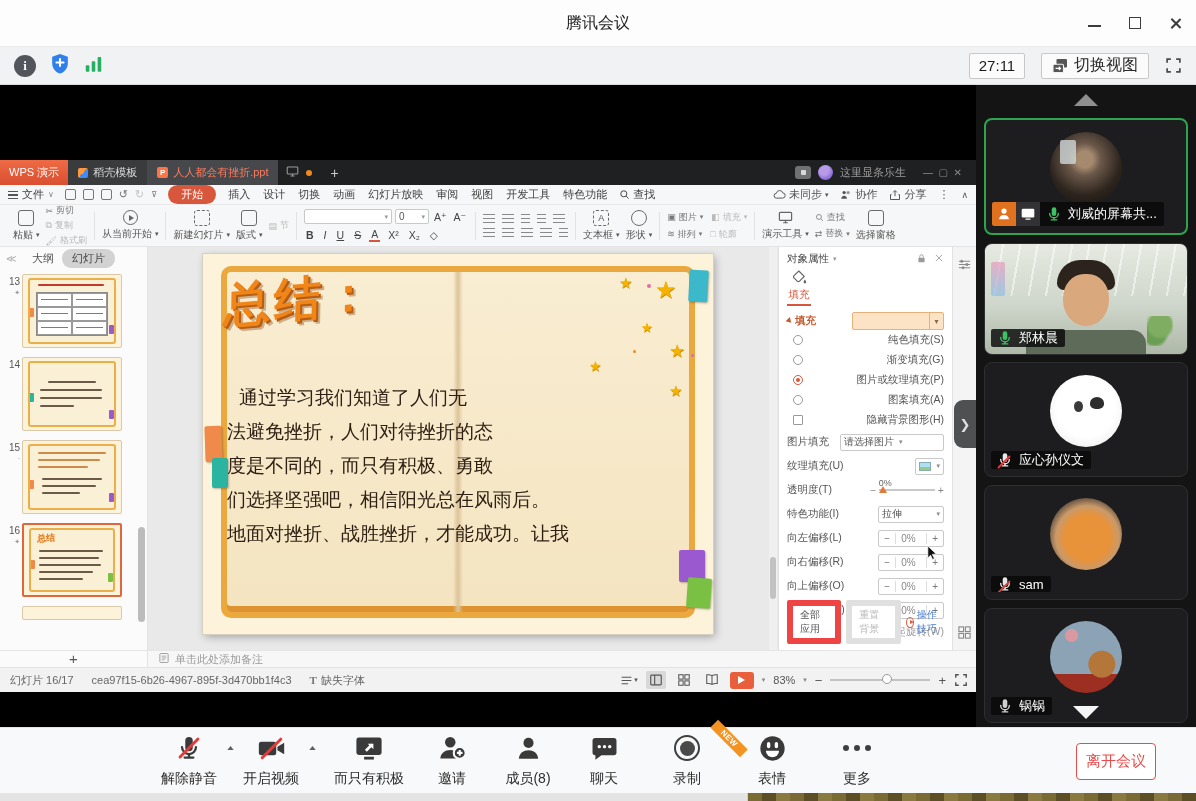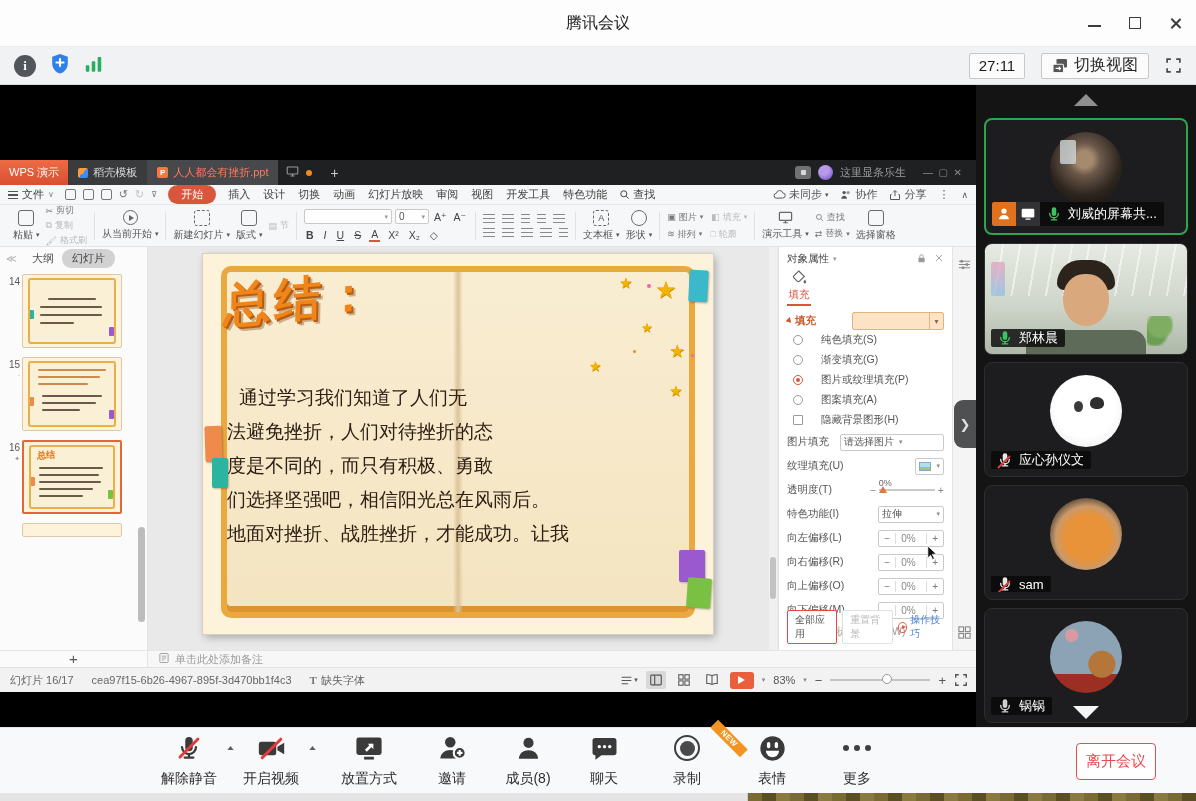--- a/index.html
+++ b/index.html
@@ -121,40 +121,40 @@
   .props-head { display:flex; align-items:center; gap:4px; color:#444; }
   .props-head .sp { margin-left:auto; display:flex; gap:7px; color:#9a9a9a; }
   .ptab { margin-top:3px; display:inline-flex; flex-direction:column; align-items:center; gap:1px; }
   .ptab .lbl { color:#d8573c; }
   .ptab .ul { width:24px; height:2px; background:#d8573c; margin-top:1px; }
   .sec-row { display:flex; align-items:center; margin-top:6px; }
   .tri { width:0; height:0; border-left:5px solid #c45a2e; border-top:3px solid transparent; border-bottom:3px solid transparent; transform:rotate(45deg); margin-right:3px; }
   .sec-lbl { color:#c45a2e; font-weight:bold; }
   .swatch { margin-left:auto; width:92px; height:18px; border:1px solid #e5b27a; background:#fce3c5; border-radius:2px; display:flex; }
   .swatch .dd { margin-left:auto; width:14px; border-left:1px solid #e5b27a; display:flex; align-items:center; justify-content:center; color:#8a6a4a; font-size:8px; }
-  .radio-row { display:flex; align-items:center; gap:18px; height:20px; padding-left:6px; }
+  .radio-row { display:flex; align-items:center; gap:18px; height:20px; padding-left:6px;justify-content:space-between; }
   .rdo { width:10px; height:10px; border:1px solid #9a9a9a; border-radius:50%; position:relative; flex:none; }
   .rdo.on { border-color:#d8573c; }
   .rdo.on:after { content:""; position:absolute; inset:2px; background:#d8573c; border-radius:50%; }
   .chk { width:10px; height:10px; border:1px solid #9a9a9a; border-radius:1px; flex:none; }
   .frow { display:flex; align-items:center; height:24px; }
   .frow .ctrl { margin-left:auto; }
   .mini-combo { border:1px solid #c9c9c9; background:#fff; border-radius:2px; height:17px; display:flex; align-items:center; padding:0 3px; gap:3px; font-size:10px; color:#555; }
   .mini-combo .dd { color:#8a8a8a; font-size:7px; margin-left:2px; }
   .img-glyph { width:12px; height:9px; background:linear-gradient(180deg,#aee0f5 55%,#9acB7a 55%); border:1px solid #8ab; }
   .spin { display:flex; align-items:center; border:1px solid #c9c9c9; border-radius:2px; height:17px; background:#fff; }
   .spin>span { padding:0 5px; font-size:10px; color:#777; }
   .spin .pm { border-left:1px solid #ddd; border-right:1px solid #ddd; border-top:none; border-bottom:none; color:#888; }
   .spin .val { min-width:32px; }
   .transp { display:flex; align-items:center; gap:3px; }
   .track { position:relative; width:56px; height:2px; background:#c9c9c9; }
   .track .pct { position:absolute; left:0; top:-11px; font-size:9px; color:#666; }
   .track .knob { position:absolute; left:0; top:-3px; width:0; height:0; border-left:4px solid transparent; border-right:4px solid transparent; border-bottom:7px solid #e07a3a; }
   .props-foot { position:absolute; left:8px; right:8px; bottom:6px; display:flex; align-items:center; gap:5px; }
-  .pbtn { border:1px solid #ef4444; background:#fff; border-radius:2px; padding:2px 7px; font-size:10px; color:#555; }
+  .pbtn { border:6px solid #ef4444; background:#fff; border-radius:2px; padding:2px 7px; font-size:10px; color:#555; }
   .pbtn.dis { color:#b9b9b9; border-color:#e0e0e0; }
   .tips { display:flex; align-items:center; gap:3px; color:#4a7fd6; font-size:10px; }
   .tipdot { width:11px; height:11px; border-radius:50%; border:1.2px solid #e25b3b; position:relative; }
   .tipdot:after { content:""; position:absolute; left:3.4px; top:2.4px; border-left:4px solid #e25b3b; border-top:2.8px solid transparent; border-bottom:2.8px solid transparent; }
 
   .right-strip { width:24px; background:#f4f4f4; border-left:1px solid #e3e3e3; position:relative; }
   .rs-top { position:absolute; top:10px; left:4px; color:#8a8a8a; }
   .rs-bot { position:absolute; bottom:8px; left:4px; color:#8a8a8a; }
 
   
@@ -630,20 +630,38 @@
 
         <div class="wps-body">
 
           <div class="thumb-panel">
             <div class="panel-tabs">
               <span class="collapse-arrow">≪</span>
               <span>大纲</span>
               <span class="ptab-sel">幻灯片</span>
             </div>
 
+            <div class="thumb-row">
+              <div class="tnum"><span>13</span><span class="mark">✦</span></div>
+              <div class="thumb">
+                <div class="tnb">
+                  <div class="tl red" style="left:8px;right:10px;top:4px"></div>
+                  <div class="ttable">
+                      <div></div>
+                      <div></div>
+                      <div></div>
+                      <div></div>
+                      <div></div>
+                      <div></div>
+                    </div>
+                  <div class="sticky-dot" style="left:-1px;top:28px;background:#f08a4b"></div>
+                  <div class="sticky-dot" style="right:0;bottom:8px;background:#9b59d0"></div>
+                </div>
+              </div>
+            </div>
 
             <div class="thumb-row">
               <div class="tnum"><span>14</span></div>
               <div class="thumb">
                 <div class="tnb">
                   <div class="tl" style="left:18px;right:18px;top:18px"></div>
                   <div class="tl" style="left:10px;right:12px;top:26px"></div>
                   <div class="tl" style="left:10px;right:12px;top:34px"></div>
                   <div class="tl" style="left:10px;right:40px;top:42px"></div>
                   <div class="sticky-dot" style="left:-1px;top:30px;background:#2bb5a0"></div>
@@ -1051,21 +1069,21 @@
             <use href="#i-caret-up"></use>
           </svg>
         </div>
 
       <div class="tool w90">
         <div class="iconwrap">
             <svg width="28" height="28" color="#3a3a3a">
               <use href="#i-screen"></use>
             </svg>
           </div>
-        <div class="tlabel">放置方式</div>
+        <div class="tlabel">而只有积极</div>
       </div>
 
       <div class="tool w76">
         <div class="iconwrap">
             <svg width="28" height="28" color="#3a3a3a">
               <use href="#i-person-plus"></use>
             </svg>
           </div>
         <div class="tlabel">邀请</div>
       </div>

